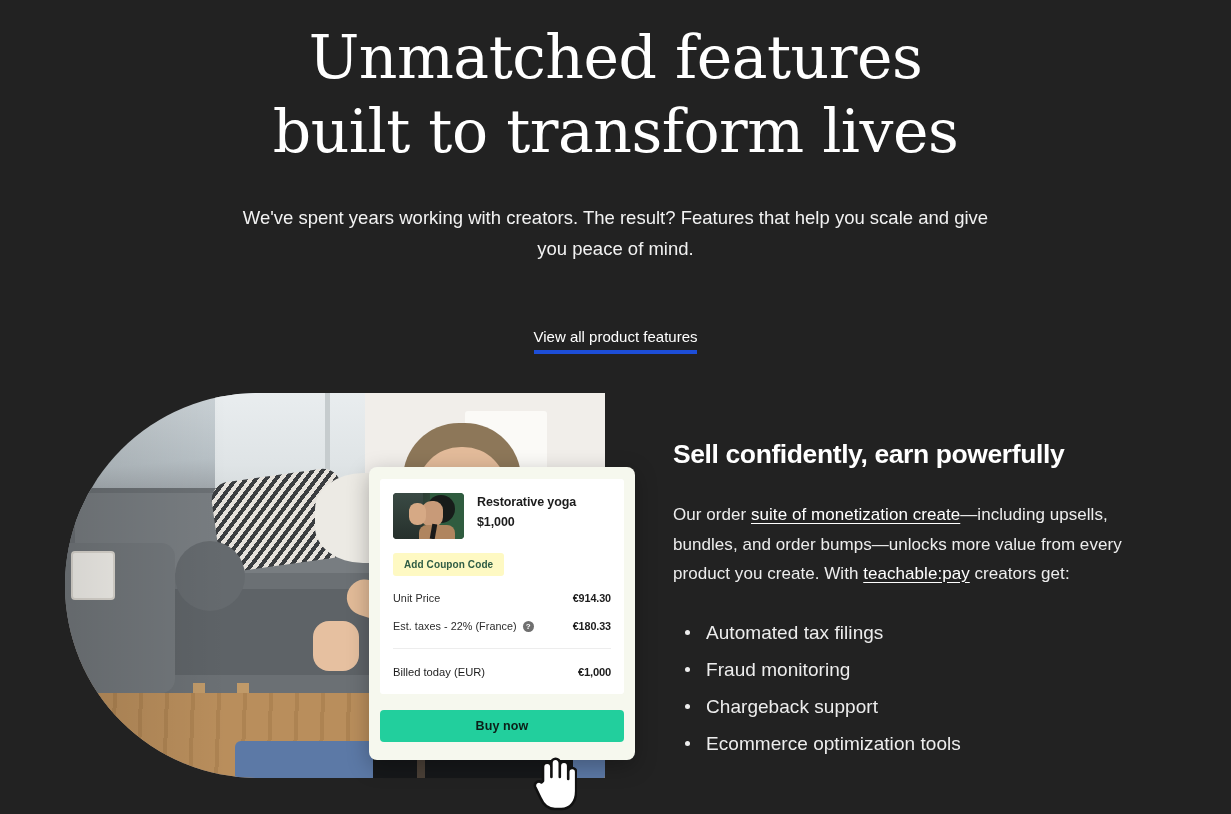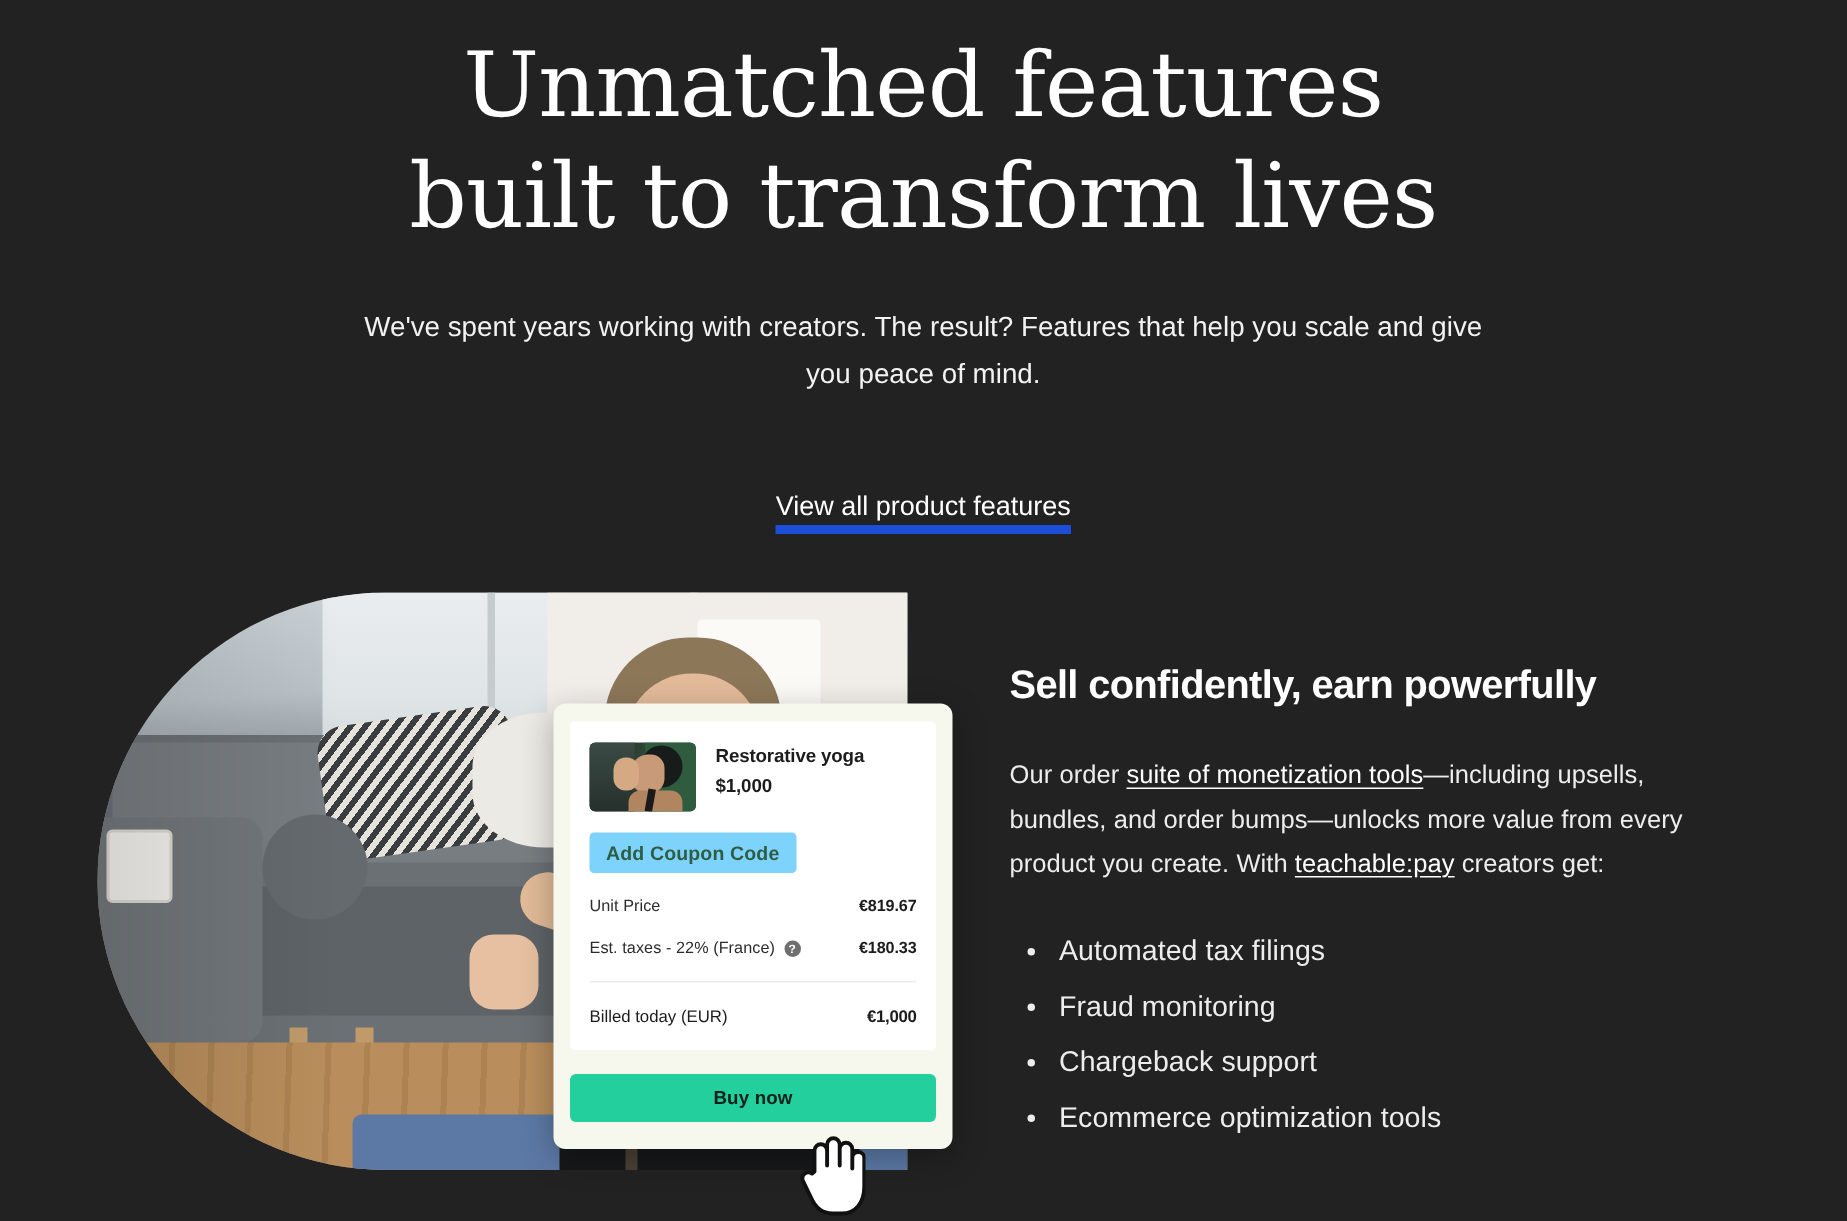--- a/index.html
+++ b/index.html
@@ -40,24 +40,24 @@
     font-weight: 400;
     max-width: 760px;
     margin: 34px auto 0;
   }
   .hero-link-wrap {
     margin-top: 63px;
   }
   .hero-link {
     display: inline-block;
     color: #ffffff;
-    font-size: 18px;
+    font-size: 15px;
     line-height: 20px;
     text-decoration: none;
-    border-bottom: 6px solid #1d4ed8;
+    border-bottom: 4px solid #1d4ed8;
     padding-bottom: 3px;
     cursor: pointer;
   }
 
   
   .feature-section {
     position: relative;
     margin-top: 34px;
     height: 440px;
   }
@@ -241,23 +241,23 @@
   .product-info { padding-top: 1px; }
   .product-name {
     color: #1c1c1c; font-size: 12.5px; font-weight: 700; line-height: 16px; letter-spacing:-0.1px;
   }
   .product-price {
     color: #1c1c1c; font-size: 12.5px; font-weight: 700; margin-top: 5px; letter-spacing:-0.1px;
   }
   .coupon-chip {
     display: inline-block;
     margin-top: 14px;
-    background: #7dd3fc;
+    background: #fef9c3;
     color: #2f5c44;
-    font-size: 13px;
+    font-size: 10px;
     font-weight: 600;
     padding: 6px 11px;
     border-radius: 3px;
     cursor: pointer;
     letter-spacing: 0.1px;
   }
   .price-rows { margin-top: 16px; }
   .price-row {
     display: flex; align-items: center; justify-content: space-between;
     font-size: 10.8px; color: #2c2c2c; margin-bottom: 16px; letter-spacing: 0.05px;
@@ -407,21 +407,21 @@
         </div>
 
         <div class="coupon-chip">Add Coupon Code</div>
 
         <div class="price-rows">
 
           <div class="price-row">
             <span class="lbl">
               <span>Unit Price</span>
             </span>
-            <span class="price-val">€819.67</span>
+            <span class="price-val">€914.30</span>
           </div>
 
           <div class="price-row">
             <span class="lbl">
               <span>Est. taxes - 22% (France)</span>
               <span class="help-icon">?</span>
             </span>
             <span class="price-val">€180.33</span>
           </div>
 
@@ -437,21 +437,21 @@
     </div>
 
     <div class="buy-wrap">
       <button class="buy-btn">Buy now</button>
     </div>
   </div>
 
   <div class="copy-col">
     <h2 class="copy-title">Sell confidently, earn powerfully</h2>
     <p class="copy-para">
-      <span>Our order </span><a class="inline-link" href="#">suite of monetization tools</a><span>—including upsells, bundles, and order bumps—unlocks more value from every product you create. With </span><a class="inline-link" href="#">teachable:pay</a><span> creators get:</span>
+      <span>Our order </span><a class="inline-link" href="#">suite of monetization create</a><span>—including upsells, bundles, and order bumps—unlocks more value from every product you create. With </span><a class="inline-link" href="#">teachable:pay</a><span> creators get:</span>
     </p>
     <ul class="copy-list">
       <li><span class="bullet"></span><span>Automated tax filings</span></li>
       <li><span class="bullet"></span><span>Fraud monitoring</span></li>
       <li><span class="bullet"></span><span>Chargeback support</span></li>
       <li><span class="bullet"></span><span>Ecommerce optimization tools</span></li>
     </ul>
   </div>
 </section>
 

